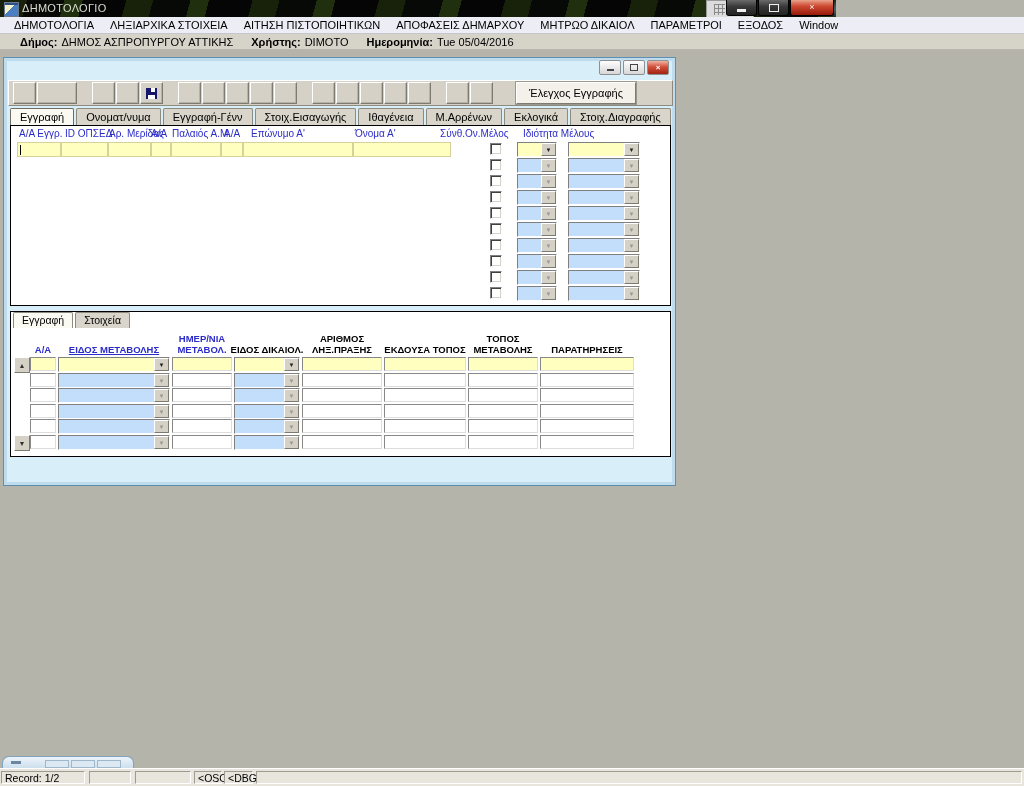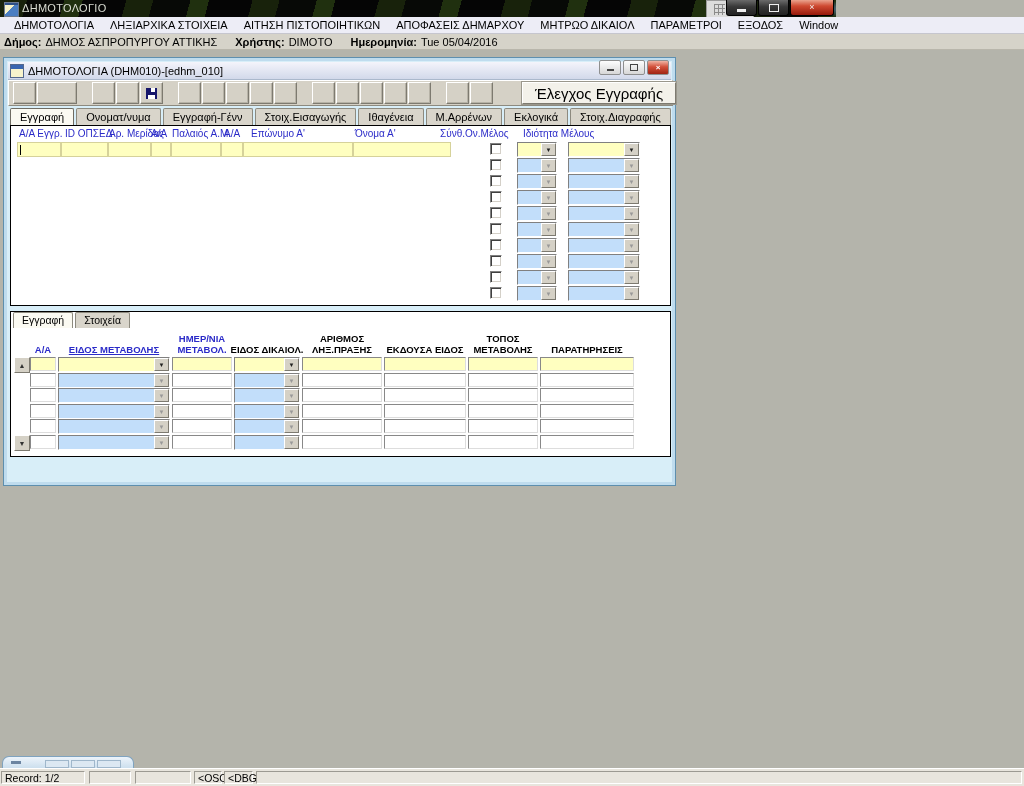--- a/index.html
+++ b/index.html
@@ -29,21 +29,21 @@
                      repeating-linear-gradient(90deg,#8a8a8a 0 1.5px,transparent 1.5px 4px)}
   .chev{font-size:9px;color:#444}
 
   
   .menubar{position:absolute;left:0;top:17px;width:1024px;height:17px;background:#EDEDF6;
     border-bottom:1px solid #c6c6ce;display:flex;align-items:center;padding-left:6px;box-sizing:border-box}
   .menu-item{padding:0 8px;white-space:nowrap}
 
   
   .infobar{position:absolute;left:0;top:34px;width:1024px;height:16px;background:#D6D3C9;
-    border-bottom:1px solid #b9b6ab;display:flex;align-items:center;padding-left:4px;box-sizing:border-box}
+    border-bottom:1px solid #b9b6ab;display:flex;align-items:center;padding-left:20px;box-sizing:border-box}
   .infobar b{font-weight:bold;margin-right:4px}
   .infobar .grp{margin-right:18px;display:flex}
 
   
   .form-window{position:absolute;left:3px;top:57px;width:673px;height:429px;
     background:#D8EEF8;border:1px solid #5E8FAE;box-shadow:inset 0 0 0 3px #BFDCEE;box-sizing:border-box}
   .form-titlebar{position:absolute;left:4px;top:4px;width:663px;height:17px;
     background:linear-gradient(#F4F4FB,#D2D9EA);border-bottom:1px solid #aab8cc;
     display:flex;align-items:center}
   .form-ico{width:12px;height:12px;margin:0 4px 0 2px;border:1px solid #54688c;
@@ -62,23 +62,23 @@
     border-top:1px solid #fff;border-left:1px solid #fff;border-bottom:1px solid #8d8a7f;border-right:1px solid #8d8a7f;
     display:flex;align-items:center;box-sizing:border-box;padding-left:4px}
   .tb-group{display:flex;margin-right:14px}
   .tb-btn{width:21px;height:20px;margin-right:1px;background:#D5D1C6;
     border:1px solid;border-color:#fff #7d7a70 #7d7a70 #fff;box-shadow:inset -1px -1px 0 #b6b2a6;
     display:flex;align-items:center;justify-content:center}
   .tb-btn.wide{width:38px}
   .floppy{width:11px;height:11px;background:#16166b;position:relative}
   .floppy:before{content:"";position:absolute;right:2px;top:0;width:4px;height:4px;background:#fff}
   .floppy:after{content:"";position:absolute;left:2px;bottom:0;width:7px;height:4px;background:#fff}
-  .check-btn{height:20px;padding:0 12px;margin-left:14px;background:#F3F1EA;
+  .check-btn{height:20px;padding:0 12px;margin-left:8px;background:#F3F1EA;
     border:1px solid;border-color:#fff #7d7a70 #7d7a70 #fff;box-shadow:0 0 0 1px #9a978c;
-    font-size:15px;display:flex;align-items:center;white-space:nowrap}
+    font-size:11px;display:flex;align-items:center;white-space:nowrap}
 
   
   .tabstrip{position:absolute;left:6px;top:50px;height:17px;display:flex}
   .tab{height:16px;line-height:16px;padding:0 9px;background:#D9D5CB;margin-right:2px;
     border:1px solid #8d8a7f;border-bottom:none;border-radius:2px 2px 0 0;white-space:nowrap;font-size:11px}
   .tab.active{background:#FBFAF2;height:17px;font-weight:normal;border-color:#6f6c63}
 
   
   .panel{position:absolute;background:#fff;border:1px solid #000;box-sizing:border-box}
   .registry-panel{left:6px;top:67px;width:661px;height:181px}
@@ -174,24 +174,20 @@
       <b>Χρήστης:</b>
   <span>DIMOTO</span>
     </span>
   <span class="grp">
       <b>Ημερομηνία:</b>
   <span>Tue 05/04/2016</span>
     </span>
 </div>
 
 <div class="form-window">
-  <div class="form-titlebar">
-    <span class="form-ico"></span>
-    <span class="form-title">ΔΗΜΟΤΟΛΟΓΙΑ (DHM010)-[edhm_010]</span>
-  </div>
   <span class="form-ctrl">
     <span class="fbtn">
         <span class="fglyph-min"></span>
       </span>
     <span class="fbtn">
         <span class="fglyph-restore"></span>
       </span>
     <span class="fbtn close">
         <span>×</span>
       </span>
@@ -341,21 +337,21 @@
   <div class="panel detail-panel">
     <div class="dtabs">
       <span class="dtab active">Εγγραφή</span>
       <span class="dtab">Στοιχεία</span>
     </div>
     <span class="dh blue" style="left:12px;width:40px">Α/Α</span>
     <span class="dh blue-u" style="left:47px;width:112px">ΕΙΔΟΣ ΜΕΤΑΒΟΛΗΣ</span>
     <span class="dh blue" style="left:161px;width:60px">ΗΜΕΡ/ΝΙΑ ΜΕΤΑΒΟΛ.</span>
     <span class="dh" style="left:210px;width:92px">ΕΙΔΟΣ ΔΙΚΑΙΟΛ.</span>
     <span class="dh" style="left:291px;width:80px">ΑΡΙΘΜΟΣ ΛΗΞ.ΠΡΑΞΗΣ</span>
-    <span class="dh" style="left:373px;width:82px">ΕΚΔΟΥΣΑ ΕΙΔΟΣ</span>
+    <span class="dh" style="left:373px;width:82px">ΕΚΔΟΥΣΑ ΤΟΠΟΣ</span>
     <span class="dh" style="left:457px;width:70px">ΤΟΠΟΣ ΜΕΤΑΒΟΛΗΣ</span>
     <span class="dh" style="left:519px;width:114px">ΠΑΡΑΤΗΡΗΣΕΙΣ</span>
     <span class="scrollbtn" style="left:3px;top:45px">▲</span>
     <span class="scrollbtn" style="left:3px;top:123px">▼</span>
     <div id="detail-rows">
         <span class="tcell yellow" style="left:19px;top:45px;width:26px;height:14px"></span>
         <span class="dd en" style="left:47px;top:45px;width:112px;height:15px">
           <span class="dda">▼</span>
         </span>
         <span class="tcell yellow" style="left:161px;top:45px;width:60px;height:14px"></span>

